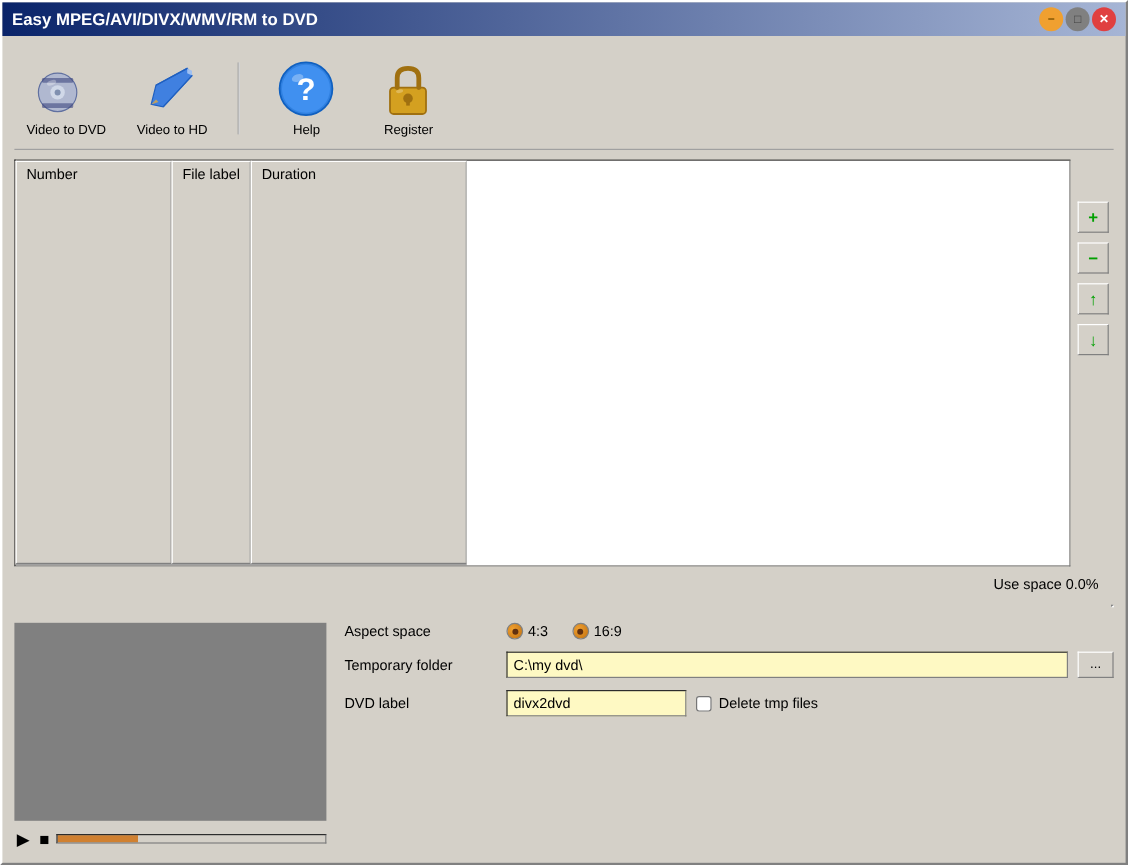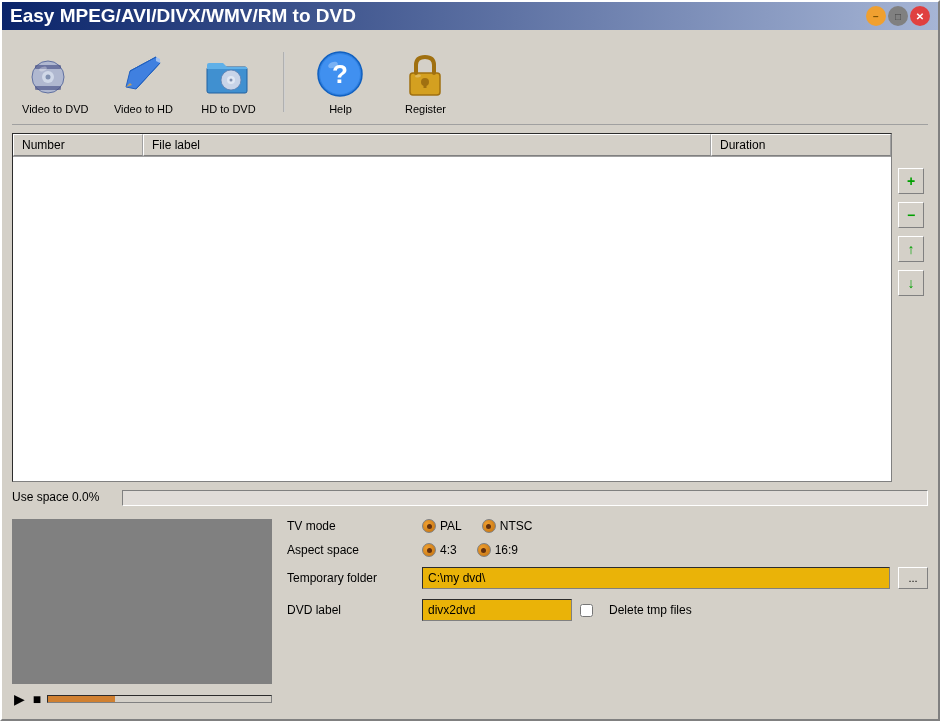--- a/index.html
+++ b/index.html
@@ -28,21 +28,21 @@
       background: linear-gradient(to right, #0a246a, #a6b5d5);
       color: white;
       padding: 4px 8px;
       display: flex;
       align-items: center;
       justify-content: space-between;
       height: 28px;
     }
 
     .title-bar-title {
-      font-size: 19px;
+      font-size: 14px;
       font-weight: bold;
       color: white;
     }
 
     .title-bar-buttons {
       display: flex;
       gap: 2px;
     }
 
     .title-btn {
@@ -117,21 +117,21 @@
     
     .file-list-container {
       display: flex;
       gap: 6px;
       flex: 1;
     }
 
     .file-list-wrapper {
       flex: 1;
       display: flex;
-      flex-direction: column;
+      flex-direction: row;
       border: 1px inset #808080;
     }
 
     .file-list-header {
       display: flex;
       background: #d4d0c8;
       border-bottom: 1px solid #a0a0a0;
     }
 
     .col-header {
@@ -179,22 +179,23 @@
     }
 
     .btn-add { color: #00a000; }
     .btn-remove { color: #00a000; }
     .btn-up { color: #00a000; }
     .btn-down { color: #00a000; }
 
     
     .progress-bar-row {
       display: flex;
-      align-items: flex-start;
+      align-items: flex-end;
       gap: 10px;
+      flex-direction: column;
     }
 
     .progress-label {
       font-size: 12px;
       white-space: nowrap;
       min-width: 100px;
     }
 
     .progress-bar-outer {
       flex: 1;
@@ -309,21 +310,21 @@
       width: 5px;
       height: 5px;
       border-radius: 50%;
       background: #603010;
     }
 
     .settings-input {
       flex: 1;
       height: 22px;
       border: 1px inset #808080;
-      background: #eab308;
+      background: #fef9c3;
       padding: 2px 5px;
       font-size: 12px;
     }
 
     .settings-input-row {
       display: flex;
       align-items: center;
       gap: 8px;
       flex: 1;
     }
@@ -338,21 +339,21 @@
       cursor: pointer;
       font-size: 11px;
       display: flex;
       align-items: center;
       justify-content: center;
     }
 
     .checkbox-row {
       display: flex;
       align-items: center;
-      gap: 16px;
+      gap: 6px;
     }
 
     .dvd-recorder-wrapper {
       display: flex;
       align-items: center;
       flex: 1;
       position: relative;
     }
 
     .dvd-recorder-input {
@@ -420,34 +421,20 @@
               <polygon points="8,38 12,22 38,8 42,14 18,40" fill="#4080e0" stroke="#2060c0" stroke-width="1"></polygon>
               <polygon points="8,38 12,34 14,36" fill="#c0a060"></polygon>
               <polygon points="38,8 42,10 42,14 38,12" fill="#a0c0f0"></polygon>
               <line x1="12" y1="22" x2="38" y2="8" stroke="#2060c0" stroke-width="1"></line>
               <line x1="18" y1="40" x2="42" y2="14" stroke="#2060c0" stroke-width="1"></line>
             </svg>
           </div>
           <span>Video to HD</span>
         </button>
 
-        <button class="tool-btn">
-          <div class="tool-icon">
-            <svg width="50" height="50" viewBox="0 0 50 50">
-
-              <rect x="4" y="18" width="40" height="26" rx="2" fill="#4090d0" stroke="#2060a0" stroke-width="1"></rect>
-              <path d="M4 20 L4 16 Q4 14 6 14 L20 14 L24 18 L44 18 L44 20 Z" fill="#60b0e8"></path>
-
-              <ellipse cx="28" cy="31" rx="10" ry="10" fill="#c8d4e8" stroke="#6080b0" stroke-width="0.8"></ellipse>
-              <ellipse cx="28" cy="31" rx="4" ry="4" fill="#e0e8f4"></ellipse>
-              <ellipse cx="28" cy="31" rx="1.5" ry="1.5" fill="#8090b0"></ellipse>
-            </svg>
-          </div>
-          <span>HD to DVD</span>
-        </button>
       </div>
 
       <div class="toolbar-separator"></div>
 
       <div class="toolbar-group">
 
         <button class="tool-btn">
           <div class="tool-icon">
             <svg width="50" height="50" viewBox="0 0 50 50">
               <circle cx="25" cy="25" r="22" fill="#3080e0" stroke="#1060c0" stroke-width="1.5"></circle>
@@ -510,37 +497,20 @@
         <div class="preview-box"></div>
         <div class="playback-controls">
           <button class="play-btn">▶</button>
           <button class="stop-btn">■</button>
           <div class="seek-bar"></div>
         </div>
       </div>
 
       <div class="settings-panel">
 
-        <div class="settings-row">
-          <span class="settings-label">TV mode</span>
-          <div class="radio-group">
-            <label class="radio-option">
-              <div class="radio-dot">
-                  <div class="radio-dot-inner"></div>
-                </div>
-              <span>PAL</span>
-            </label>
-            <label class="radio-option">
-              <div class="radio-dot">
-                  <div class="radio-dot-inner"></div>
-                </div>
-              <span>NTSC</span>
-            </label>
-          </div>
-        </div>
 
         <div class="settings-row">
           <span class="settings-label">Aspect space</span>
           <div class="radio-group">
             <label class="radio-option">
               <div class="radio-dot">
                   <div class="radio-dot-inner"></div>
                 </div>
               <span>4:3</span>
             </label>

